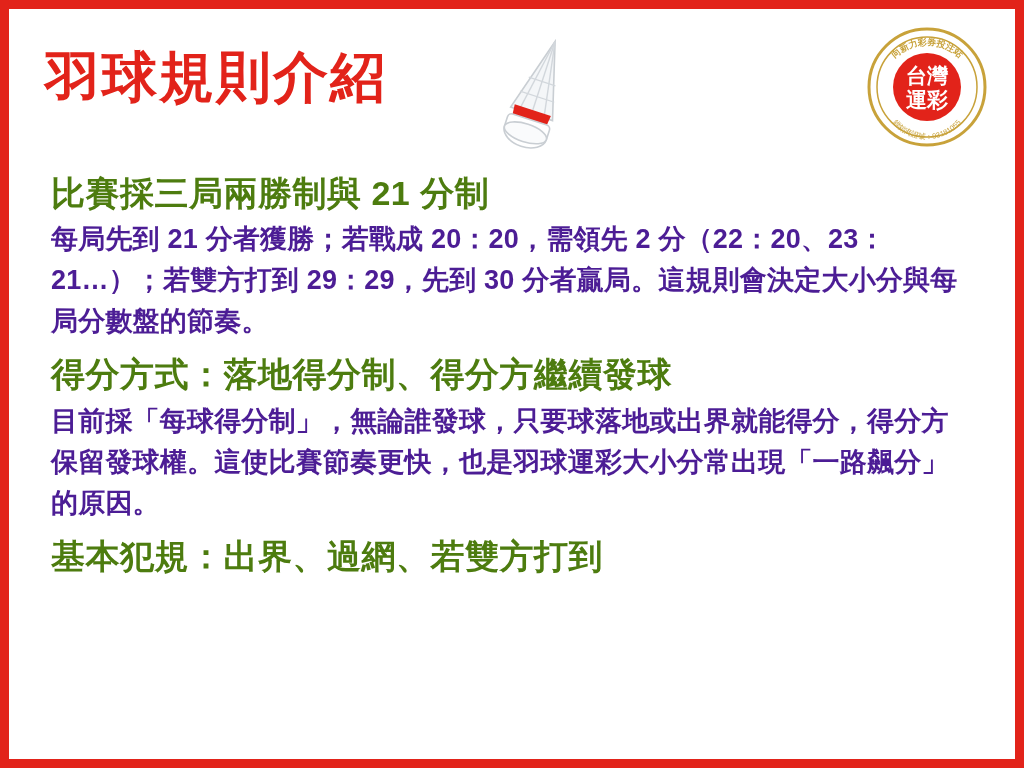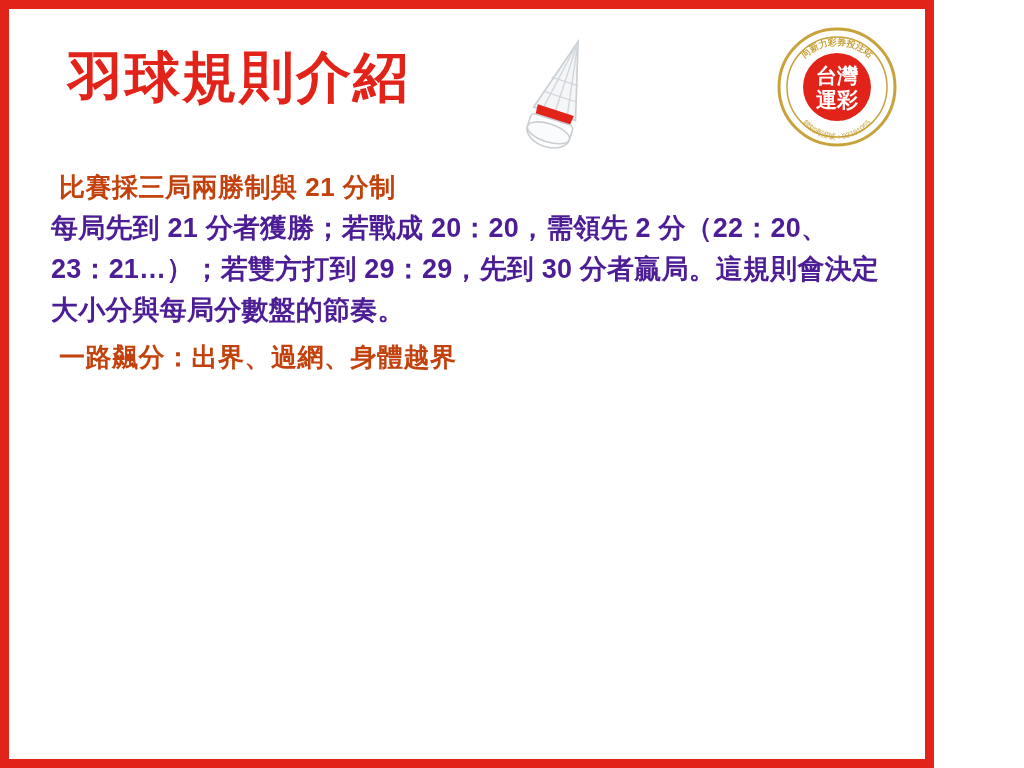--- a/index.html
+++ b/index.html
@@ -10,26 +10,25 @@
     width: 1024px;
     height: 768px;
     overflow: hidden;
     font-family: "Liberation Sans", sans-serif;
     background: #ffffff;
   }
 
   
   #slide {
     position: relative;
-    width: 934px;
+    width: 1024px;
     height: 768px;
     box-sizing: border-box;
     border: 9px solid #e2231a;
     background: #ffffff;
-    padding-left: 23px;
   }
 
   
   #header {
     position: relative;
     height: 148px;
   }
 
   #title {
     position: absolute;
@@ -63,25 +62,25 @@
 
   
   #content {
     position: absolute;
     left: 42px;
     right: 42px;
     top: 160px;
   }
 
   .sec-head {
-    color: #c2410c;
+    color: #4d7c0f;
     font-weight: bold;
-    font-size: 26px;
+    font-size: 34px;
     line-height: 1.42;
-    margin: 0 0 2px 8px;
+    margin: 0 0 2px 0;
     letter-spacing: 0.5px;
   }
   .sec-body {
     color: #4c1d95;
     font-weight: bold;
     font-size: 27px;
     line-height: 1.52;
     margin: 0 0 8px 0;
     letter-spacing: 0.2px;
   }
@@ -132,19 +131,23 @@
     </svg>
   </div>
 
   <div id="content">
 
     <div class="sec-block">
       <p class="sec-head">比賽採三局兩勝制與 21 分制</p>
       <p class="sec-body">每局先到 21 分者獲勝；若戰成 20：20，需領先 2 分（22：20、23：21…）；若雙方打到 29：29，先到 30 分者贏局。這規則會決定大小分與每局分數盤的節奏。</p>
     </div>
 
+    <div class="sec-block">
+      <p class="sec-head">得分方式：落地得分制、得分方繼續發球</p>
+      <p class="sec-body">目前採「每球得分制」，無論誰發球，只要球落地或出界就能得分，得分方保留發球權。這使比賽節奏更快，也是羽球運彩大小分常出現「一路飆分」的原因。</p>
+    </div>
 
     <div class="sec-block">
-      <p class="sec-head">一路飆分：出界、過網、身體越界</p>
+      <p class="sec-head">基本犯規：出界、過網、若雙方打到</p>
     </div>
 
   </div>
 </div>
 
 </body></html>

